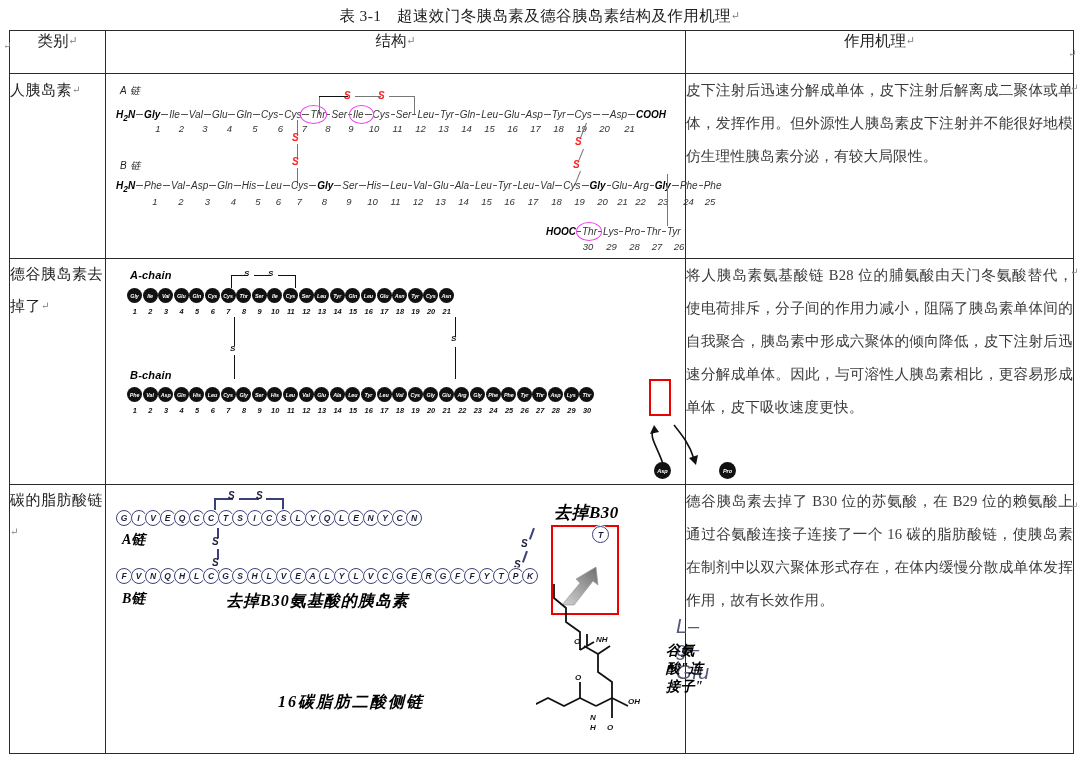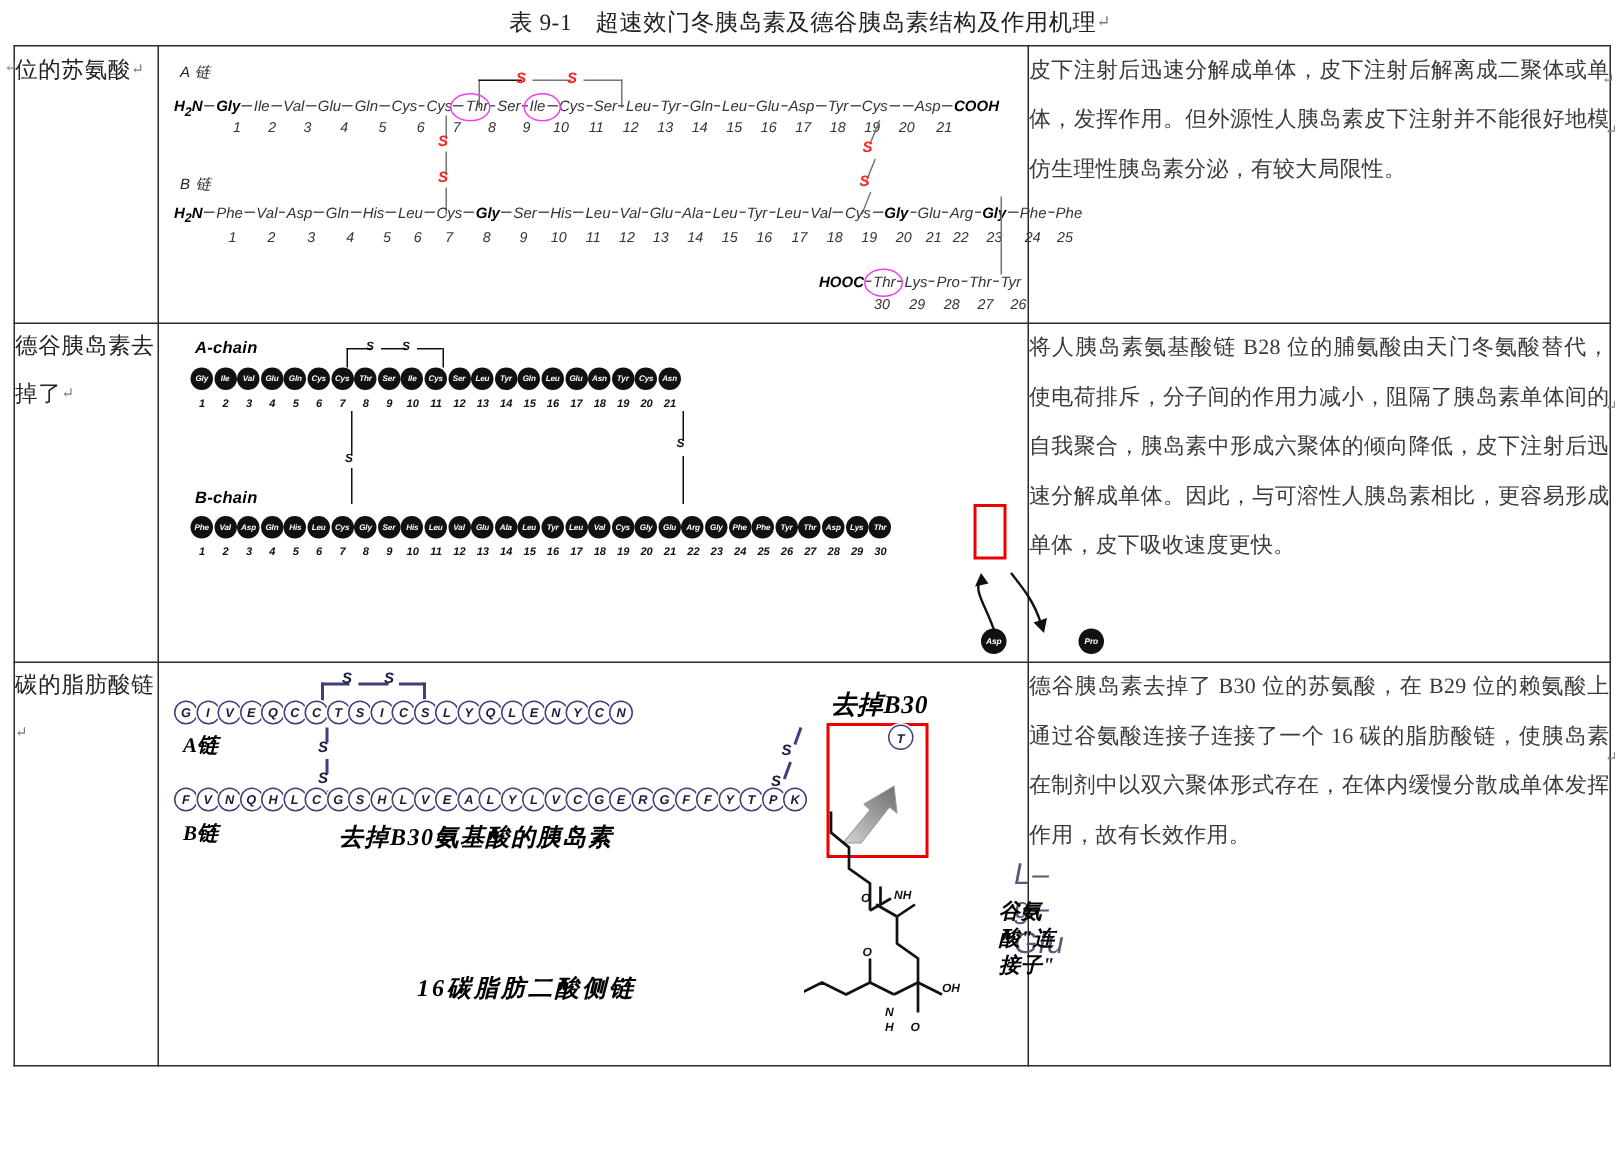--- a/index.html
+++ b/index.html
@@ -119,37 +119,42 @@
   .lglu{position:absolute;font-size:20px;color:#555a7a;font-family:"Liberation Sans",sans-serif;letter-spacing:1px;}
 
   .scroll-mark{
     position:absolute;color:#8a8a8a;font-size:10px;
   }
 </style>
 </head>
 <body>
 
 <div class="doc-title">
-  <span>表 9-1</span>
+  <span>表 3-1</span>
   <span style="display:inline-block;width:7px"></span>
   <span>超速效门冬胰岛素及德谷胰岛素结构及作用机理</span><span class="mark">↵</span>
 </div>
 
 <table class="main">
   <colgroup>
       <col class="c-cat">
       <col class="c-str">
       <col class="c-mech">
     </colgroup>
 
   <tbody>
+      <tr class="hdr">
+    <td><span>类别</span><span class="mark">↵</span></td>
+    <td><span>结构</span><span class="mark">↵</span></td>
+    <td><span>作用机理</span><span class="mark">↵</span></td>
+  </tr>
 
   <tr>
     <td class="cat-cell">
-      <span>位的苏氨酸</span><span class="mark">↵</span>
+      <span>人胰岛素</span><span class="mark">↵</span>
     </td>
     <td class="struct-cell">
       <div class="r1">
 
         <div class="chain-label" style="left:14px;top:10px;">A 链</div>
 
         <div class="sbond" style="left:213px;top:22px;width:1px;height:19px;"></div>
         <div class="hline sbond" style="left:213px;top:22px;width:29px;height:1px;"></div>
         <div class="sS" style="left:238px;top:16px;">S</div>
         <div class="sbond" style="left:249px;top:22px;width:26px;height:1px;"></div>

